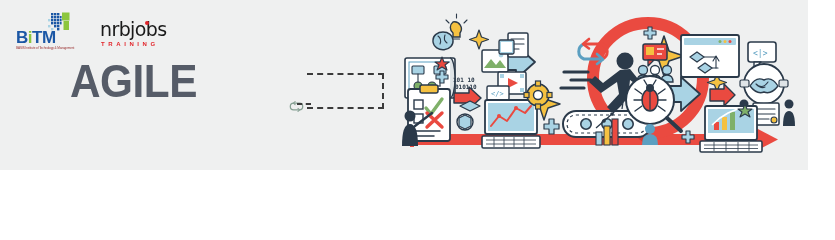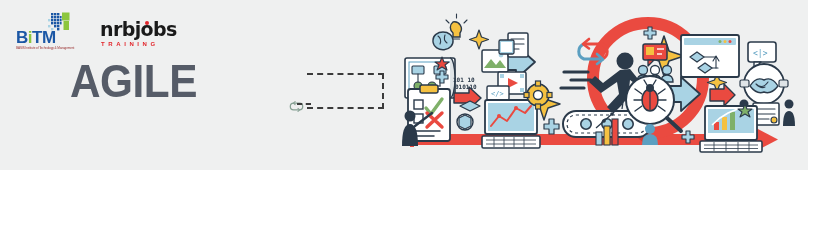--- a/index.html
+++ b/index.html
@@ -80,21 +80,21 @@
     left: 88px;
     top: 10px;
     width: 96px;
     height: 34px;
   }
   #nrb-word {
     position: absolute;
     left: 0;
     top: 0;
     font-family: "DejaVu Sans", sans-serif;
-    font-weight: bold;
+    font-weight: normal;
     font-size: 19px;
     line-height: 22px;
     color: #1a1a1a;
     letter-spacing: -0.6px;
     white-space: nowrap;
   }
   #nrb-dot {
     position: absolute;
     left: 45px;
     top: 3px;

